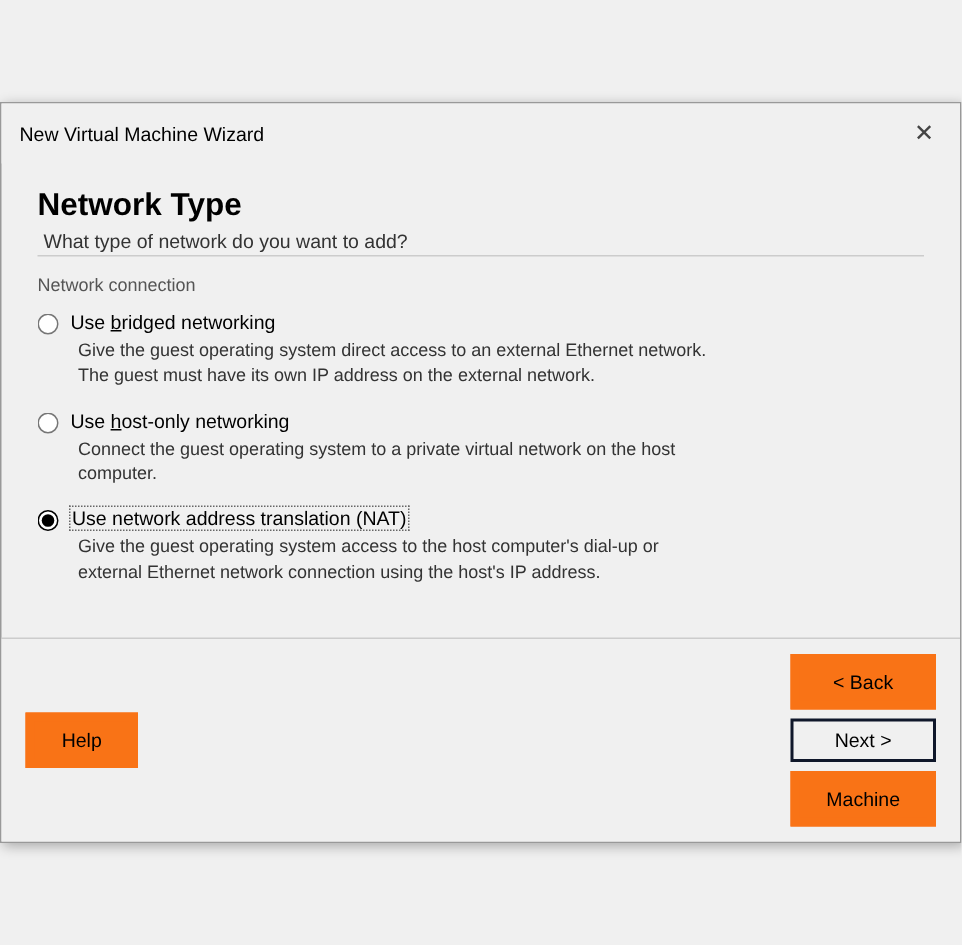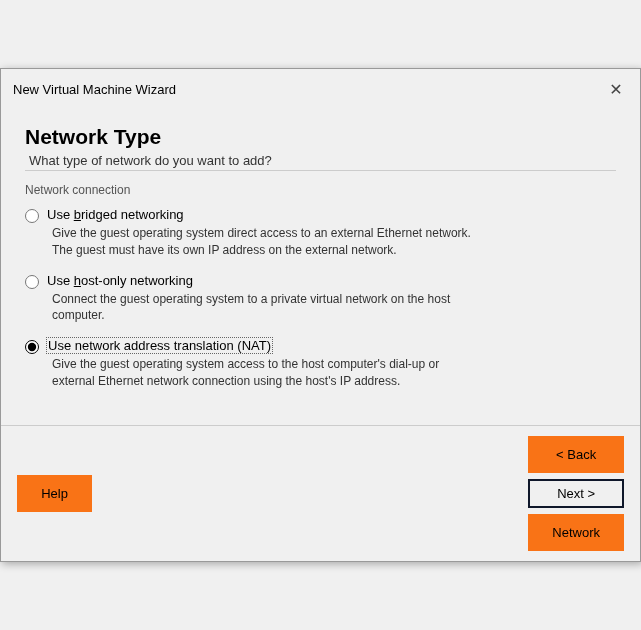--- a/index.html
+++ b/index.html
@@ -186,16 +186,16 @@
   </div>
 
   <div class="footer-divider"></div>
   <div class="footer">
     <div class="footer-left">
       <button class="btn">Help</button>
     </div>
     <div class="footer-right">
       <button class="btn">&lt; Back</button>
       <button class="btn btn-next">Next &gt;</button>
-      <button class="btn">Network</button>
+      <button class="btn">Machine</button>
     </div>
   </div>
 </div>
 
 </body></html>

